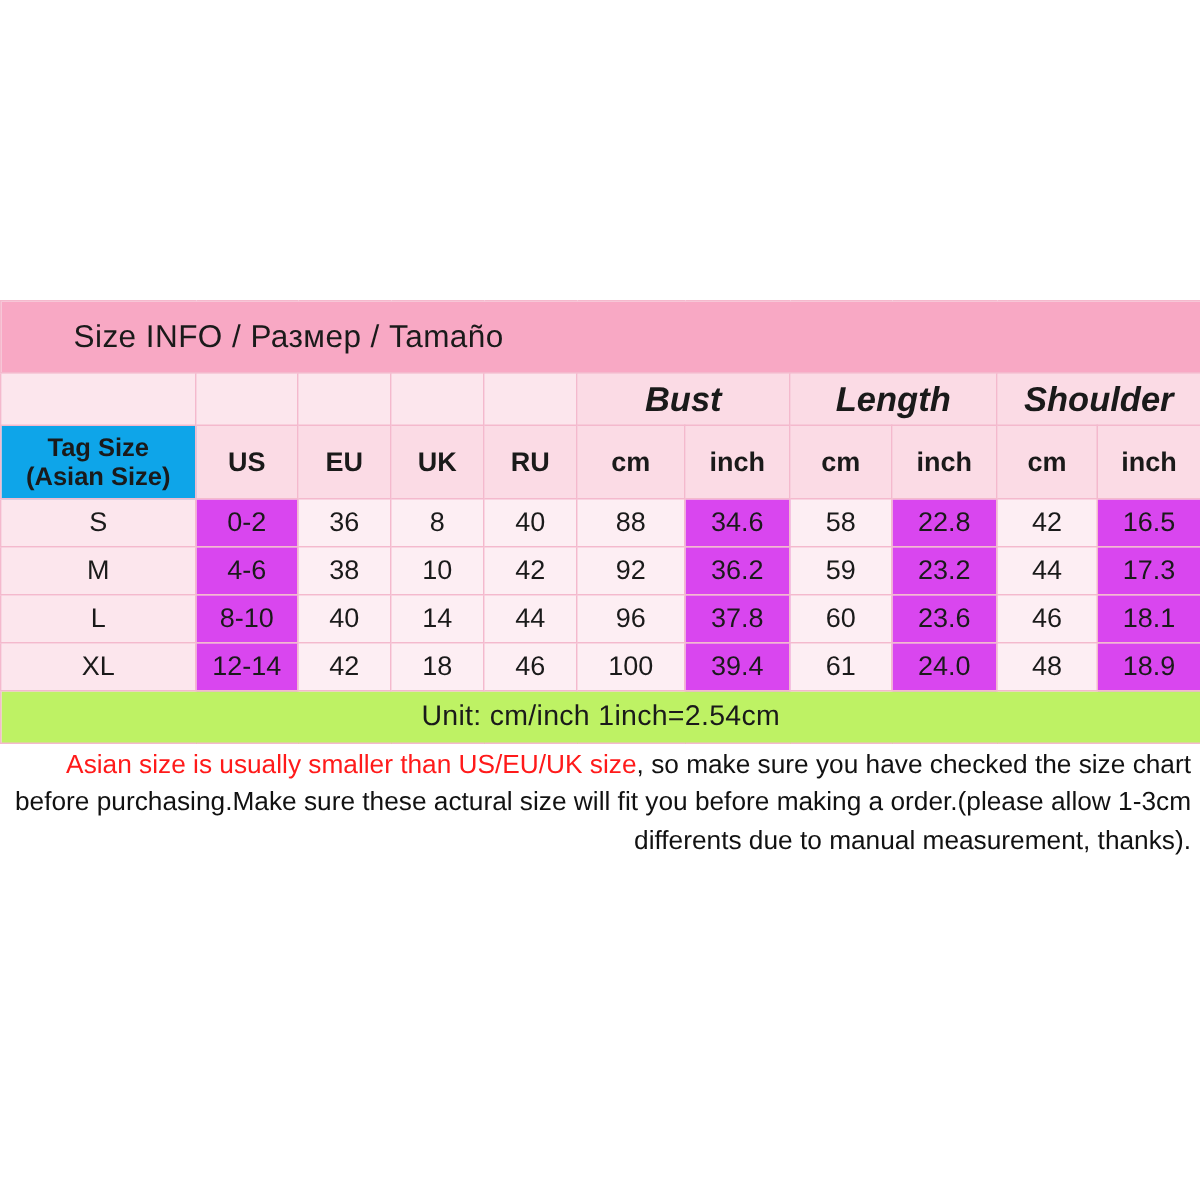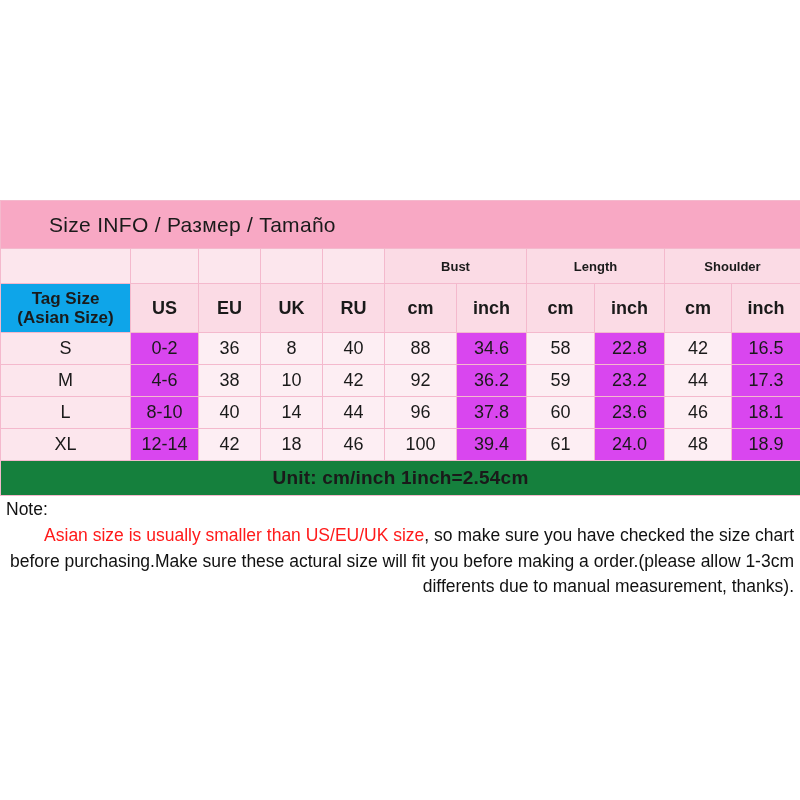--- a/index.html
+++ b/index.html
@@ -53,23 +53,24 @@
     color: #ffffff;
     font-weight: 400;
     letter-spacing: 0.3px;
     white-space: nowrap;
   }
 
   
   .group-row td {
     background: #fbdbe5;
     height: 34px;
-    font-size: 13px;
+    font-size: 23px;
     font-weight: bold;
     color: #141414;
+    font-style: italic;
   }
   .group-row td.empty-head {
     background: #fce6ed;
   }
 
   
   .sub-row td {
     background: #fbdbe5;
     height: 48px;
     font-size: 18px;
@@ -92,25 +93,25 @@
   .data-row td.col-tag {
     background: #fce6ed;
     font-weight: normal;
   }
   .data-row td.col-alt {
     background: #d946ef;
   }
 
   
   .unit-row td {
-    background: #15803d;
+    background: #bef264;
     height: 34px;
     font-size: 19px;
     color: #ff1a1a;
-    font-weight: 700;
+    font-weight: 400;
     letter-spacing: 0.2px;
   }
 
   
   .note-block {
     position: absolute;
     left: 0;
     top: 491px;
     width: 800px;
     padding: 6px 6px 0 6px;
@@ -242,17 +243,16 @@
       </tr>
 
       <tr class="unit-row">
         <td colspan="11">Unit: cm/inch   1inch=2.54cm</td>
       </tr>
     </tbody>
       </table>
   </div>
 
   <div class="note-block">
-    <div class="note-title">Note:</div>
     <div class="note-body"><span class="red">Asian size is usually smaller than US/EU/UK size</span><span>, so make sure you have checked the size chart before purchasing.Make sure these actural size will fit you before making a order.(please allow 1-3cm differents due to manual measurement, thanks).</span></div>
   </div>
 
 </div>
 
 </body></html>

